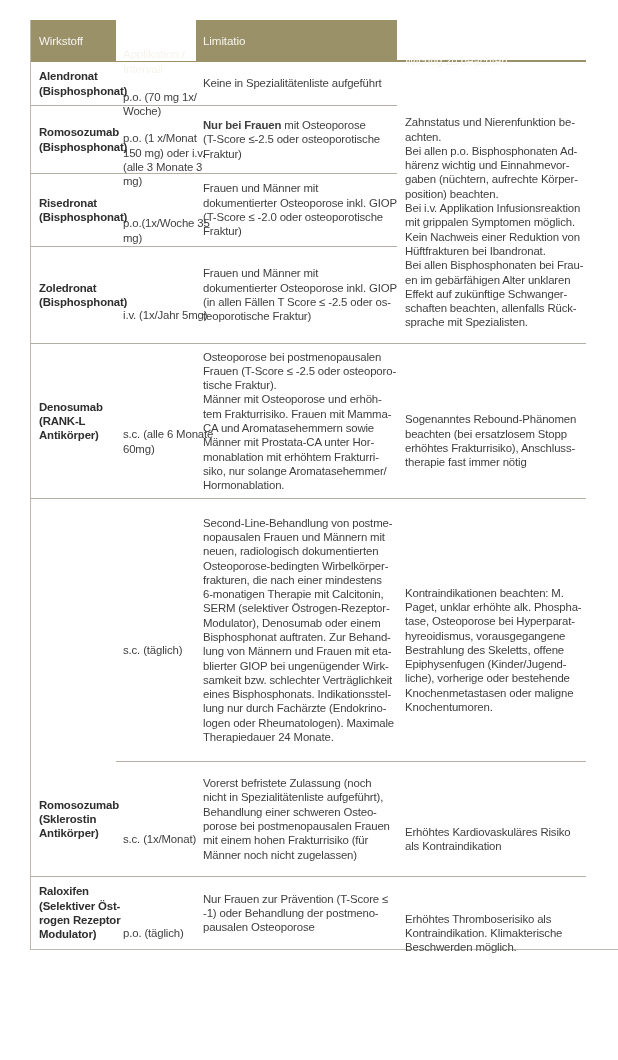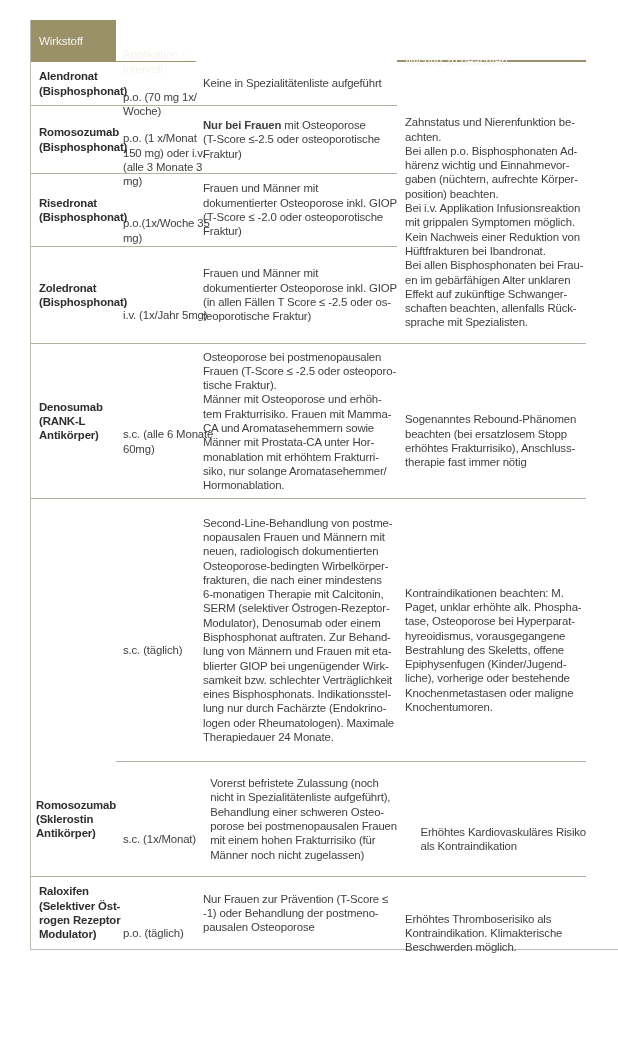--- a/index.html
+++ b/index.html
@@ -18,40 +18,43 @@
     box-sizing:border-box;display:flex;flex-direction:column;justify-content:center;
     font-size:11.4px;line-height:14.3px;letter-spacing:-0.15px;color:#3F3F3F;
     overflow:visible;
   }
   .txt{white-space:pre;}
   .c1{grid-column:1;padding-left:8px;font-weight:bold;color:#2E2E2E;}
   .c2{grid-column:2;padding-left:7px;margin-top:41px;}
   .c3{grid-column:3;padding-left:7px;}
   .c4{grid-column:4;padding-left:8px;margin-top:40px;}
   .r1{grid-row:1;} .r2{grid-row:2;} .r3{grid-row:3;} .r4{grid-row:4;} .r5{grid-row:5;}
-  .r6{grid-row:6;} .r7{grid-row:7;} .r8{grid-row:8;align-items:flex-end;} .r9{grid-row:9;}
+  .r6{grid-row:6;} .r7{grid-row:7;} .r8{grid-row:8;} .r9{grid-row:9;}
   .head{
     background:#9A9168;color:#F6F4ED;font-weight:500;font-size:11.6px;
     letter-spacing:-0.1px;line-height:14.5px;
   }
   .pb{border-bottom:1px solid #B3AFA3;}
   .merged{grid-row:2/6;grid-column:4;}
   .b{font-weight:bold;}
 </style>
 </head>
 <body>
 
 <div class="tbl">
 
   <div class="cell head c1 r1">
       <div class="txt">Wirkstoff</div>
     </div>
   <div class="cell head c2 r1">
       <div class="txt">Applikation /
 Intervall</div>
+    </div>
+  <div class="cell head c3 r1">
+      <div class="txt">Limitatio</div>
     </div>
   <div class="cell head c4 r1">
       <div class="txt">Wichtig zu beachten</div>
     </div>
 
   <div class="cell c1 r2 pb">
       <div class="txt">Alendronat
 (Bisphosphonat)</div>
     </div>
   <div class="cell c2 r2 pb">

